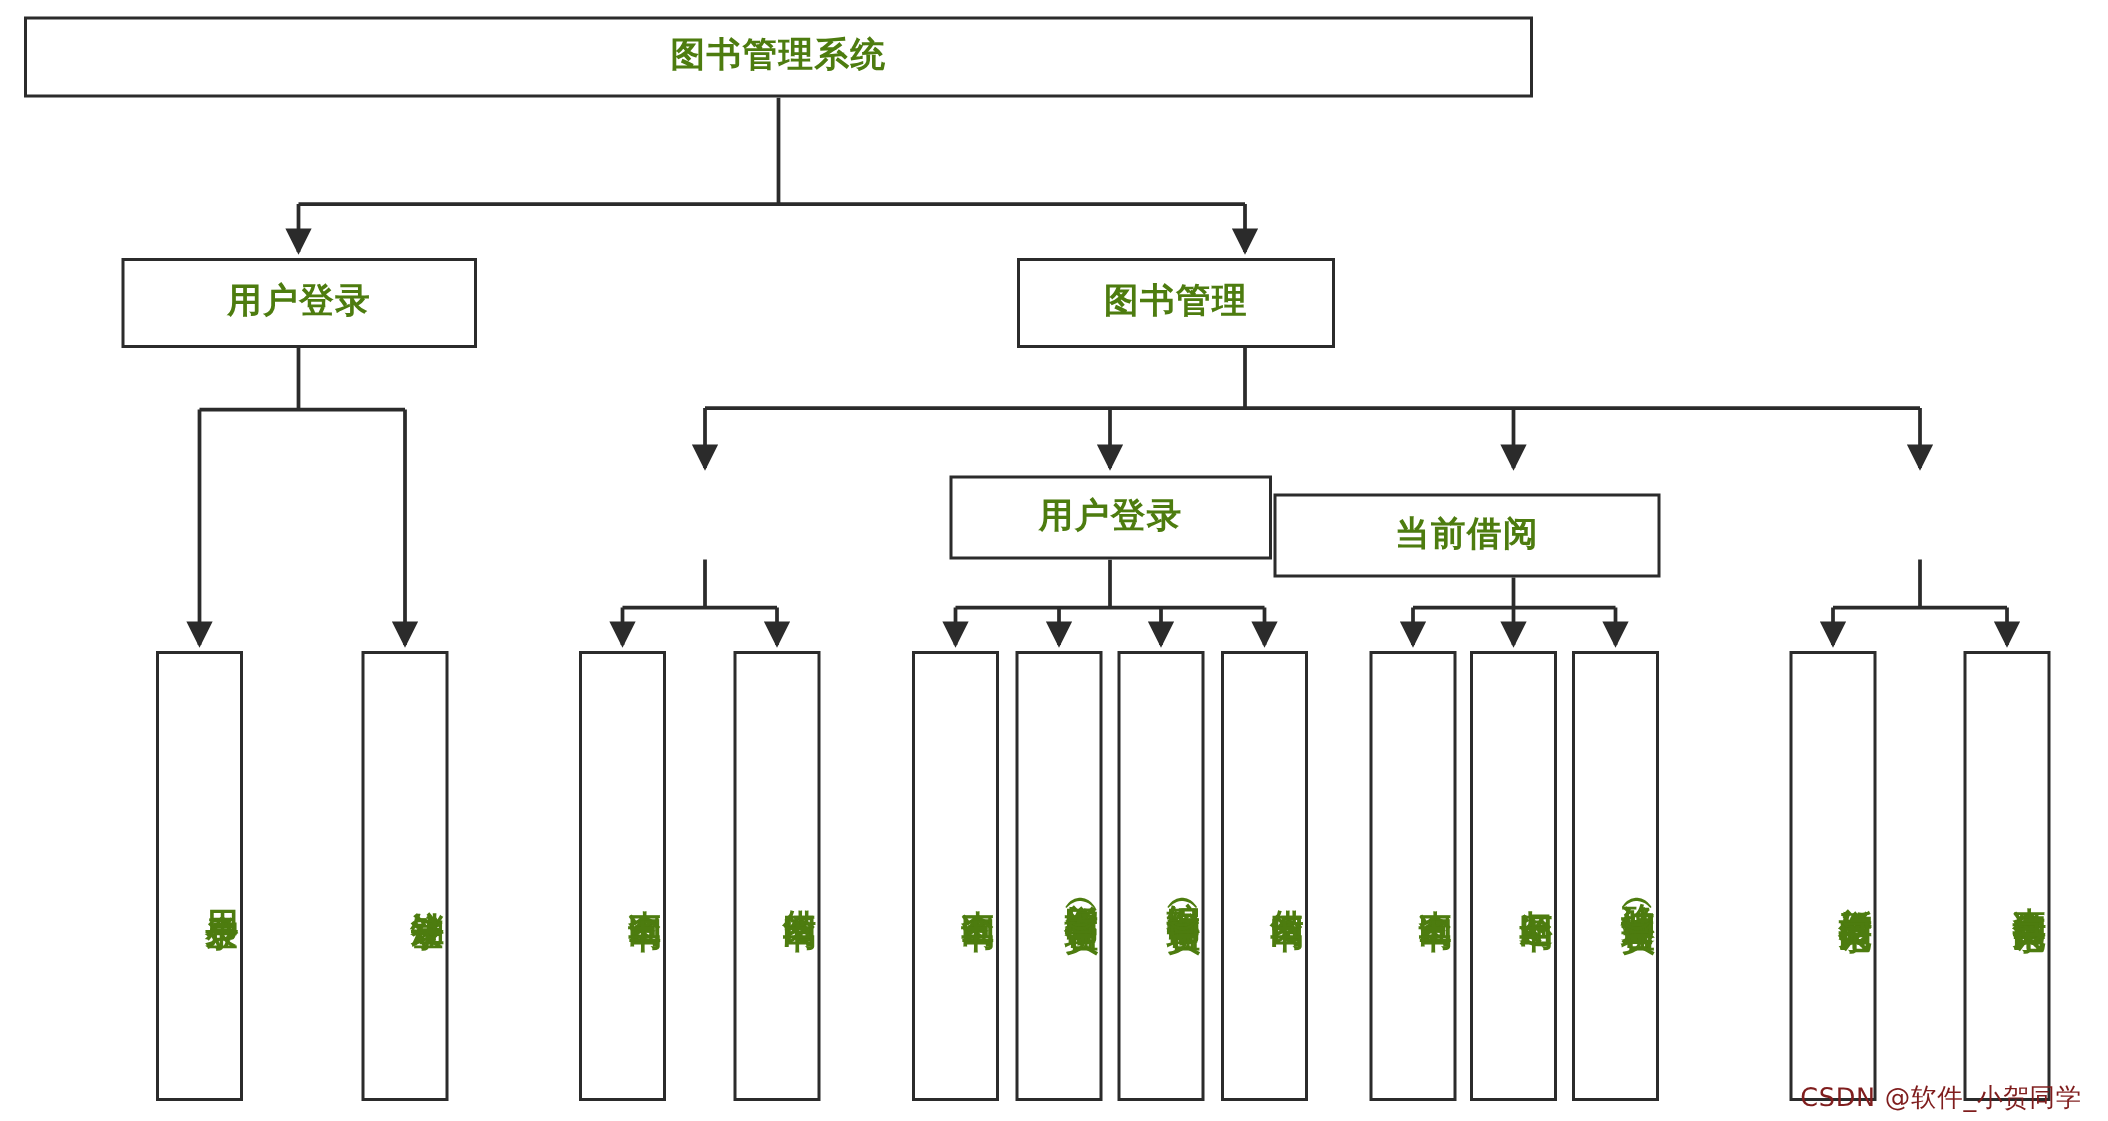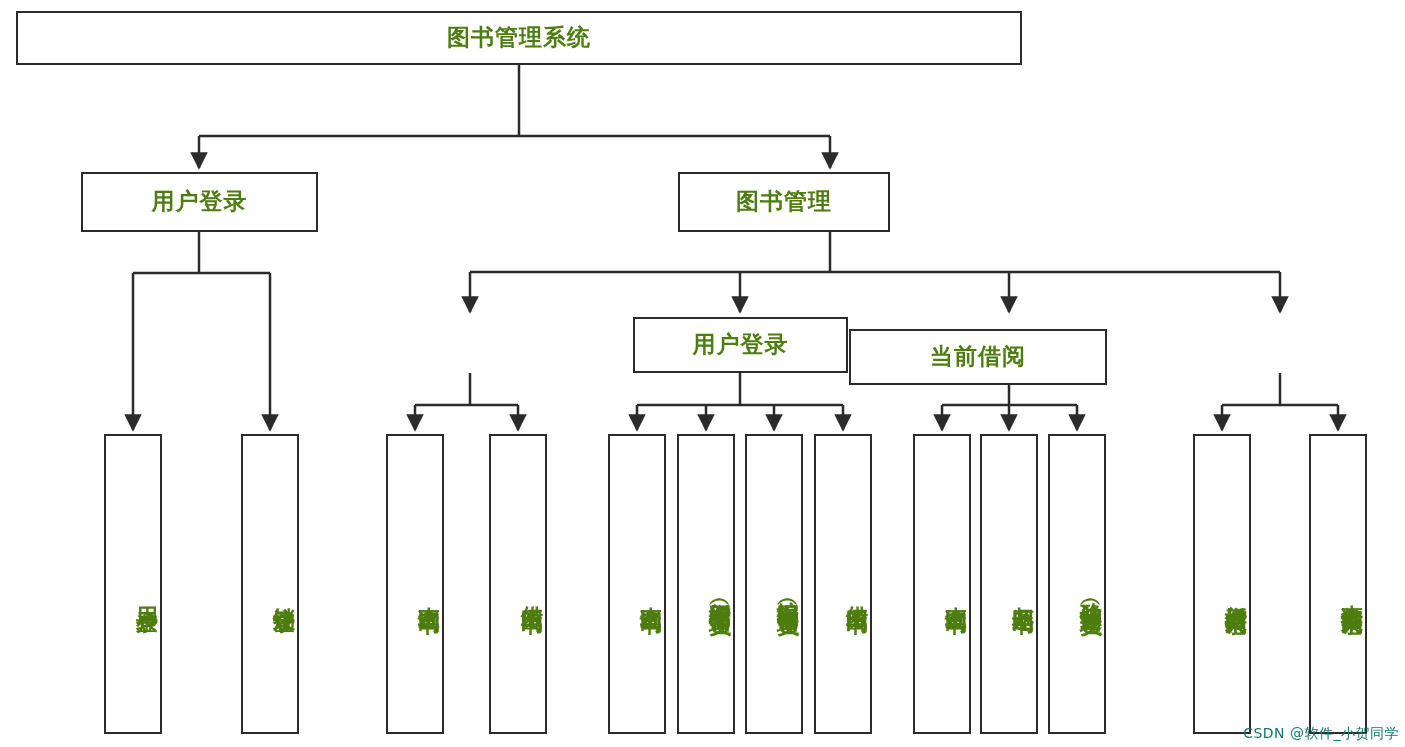--- a/index.html
+++ b/index.html
@@ -56,24 +56,24 @@
     line-height: 1.15;
     letter-spacing: 2px;
   }
   .node.v .vtext {
     writing-mode: vertical-rl;
     text-orientation: upright;
     display: block;
   }
   .watermark {
     position: absolute;
-    right: 6px;
+    right: 17px;
     bottom: 4px;
-    font-size: 14px;
-    color: #0f766e;
+    font-size: 17px;
+    color: #7f1d1d;
     white-space: nowrap;
     letter-spacing: 0.5px;
   }
 </style>
 </head>
 <body>
 
 <div id="canvas">
 
   <svg class="wires" viewBox="0 0 1405 747">

